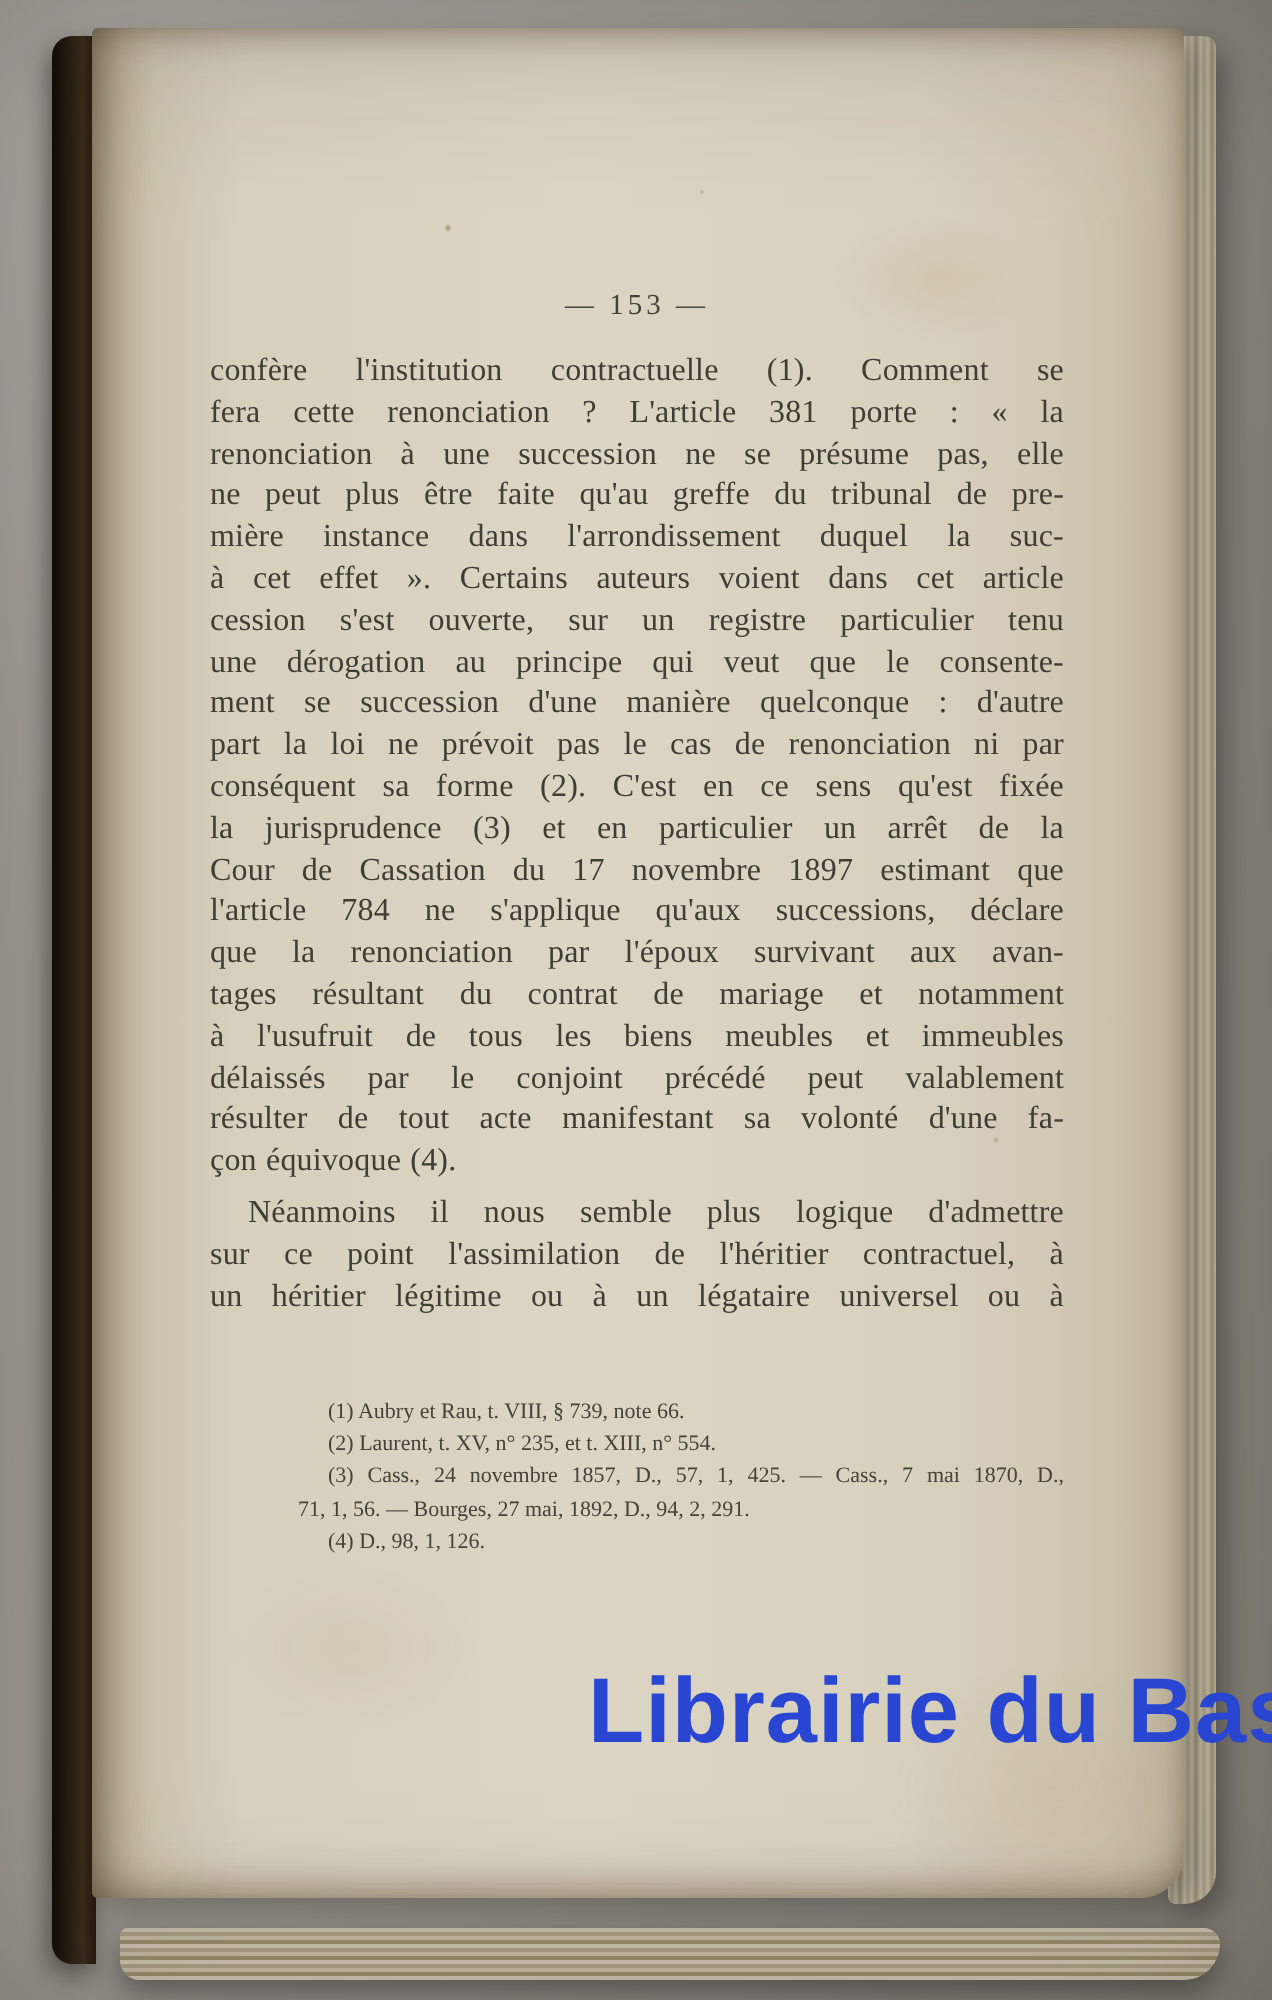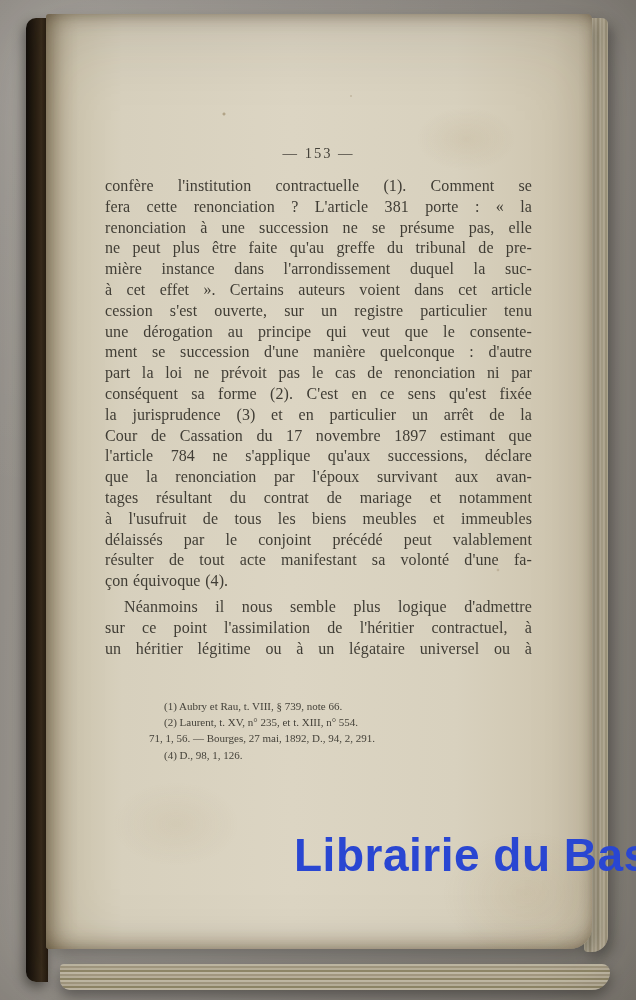--- a/index.html
+++ b/index.html
@@ -126,19 +126,20 @@
           </div>
           <div class="para">
             <div class="line fi">Néanmoins il nous semble plus logique d'admettre</div>
             <div class="line">sur ce point l'assimilation de l'héritier contractuel, à</div>
             <div class="line">un héritier légitime ou à un légataire universel ou à</div>
           </div>
         </div>
       <div class="footnotes">
           <div class="fn-line ind">(1) Aubry et Rau, t. VIII, § 739, note 66.</div>
           <div class="fn-line ind">(2) Laurent, t. XV, n° 235, et t. XIII, n° 554.</div>
+          <div class="fn-line ind just">(3) Cass., 24 novembre 1857, D., 57, 1, 425. — Cass., 7 mai 1870, D.,</div>
           <div class="fn-line">71, 1, 56. — Bourges, 27 mai, 1892, D., 94, 2, 291.</div>
           <div class="fn-line ind">(4) D., 98, 1, 126.</div>
         </div>
     </div>
   </div>
   <div class="watermark" style="color: rgb(41, 70, 210);">Librairie du Bassin</div>
 </div>
 
 </body></html>

